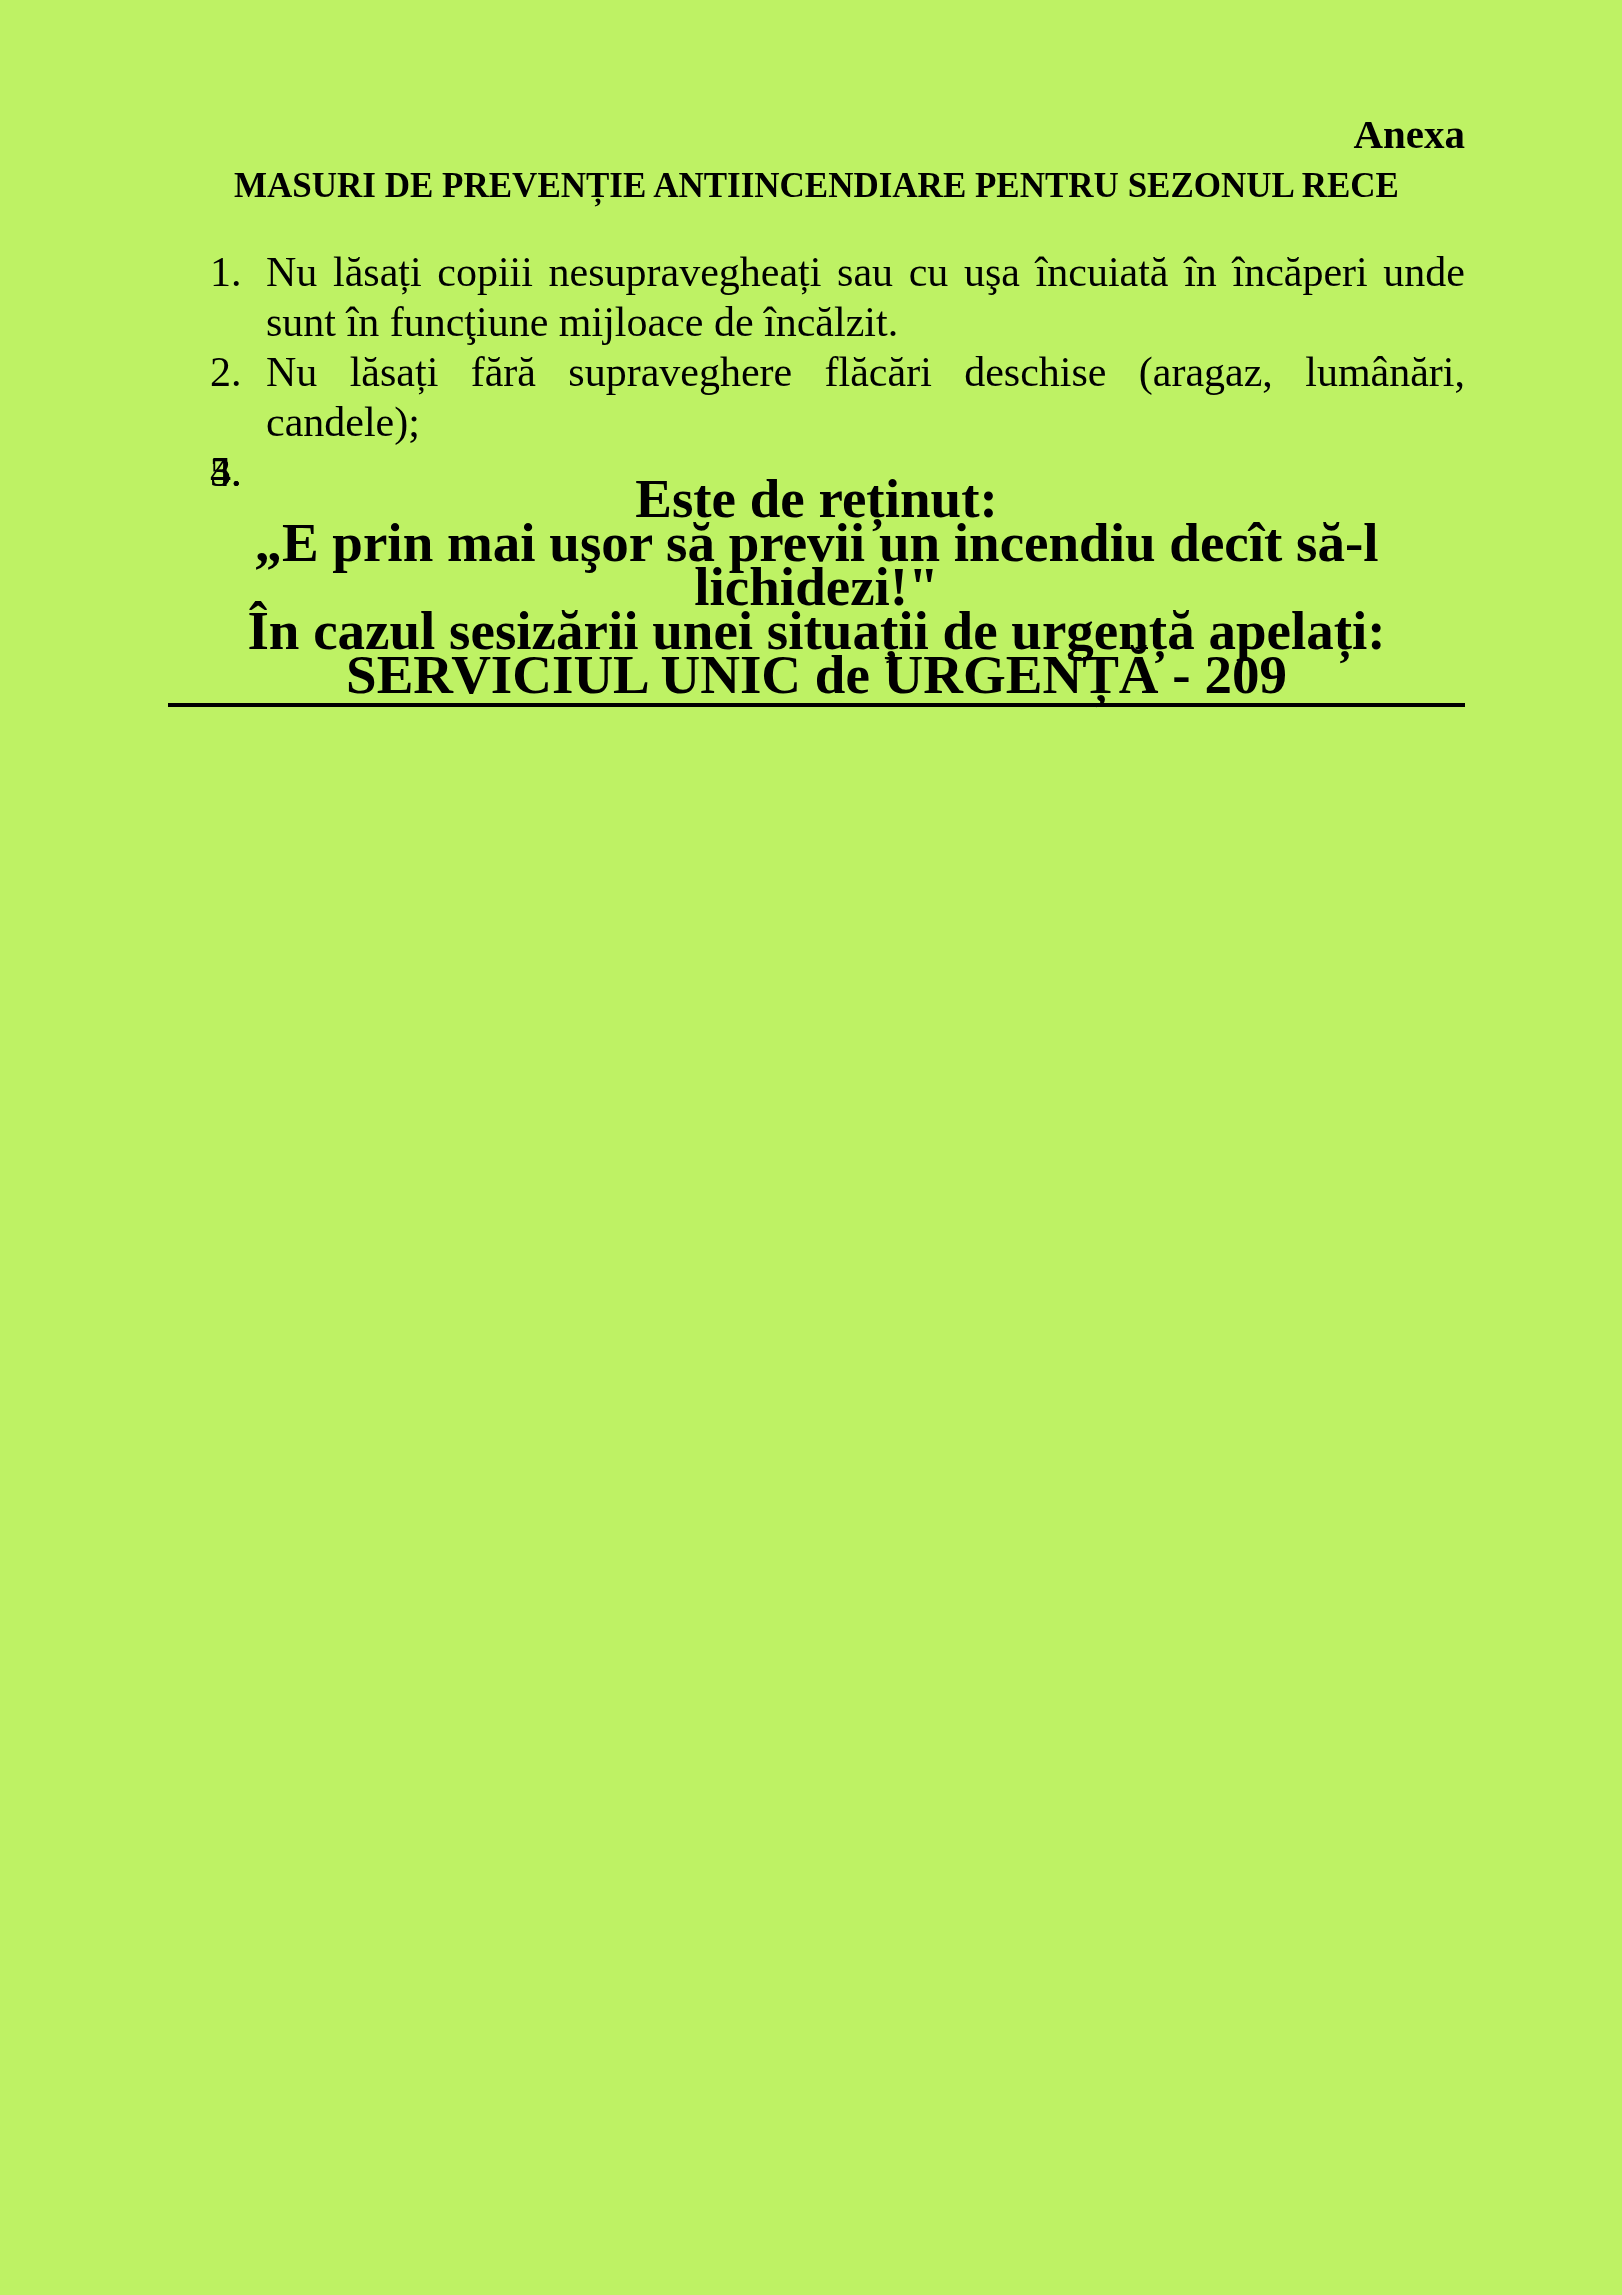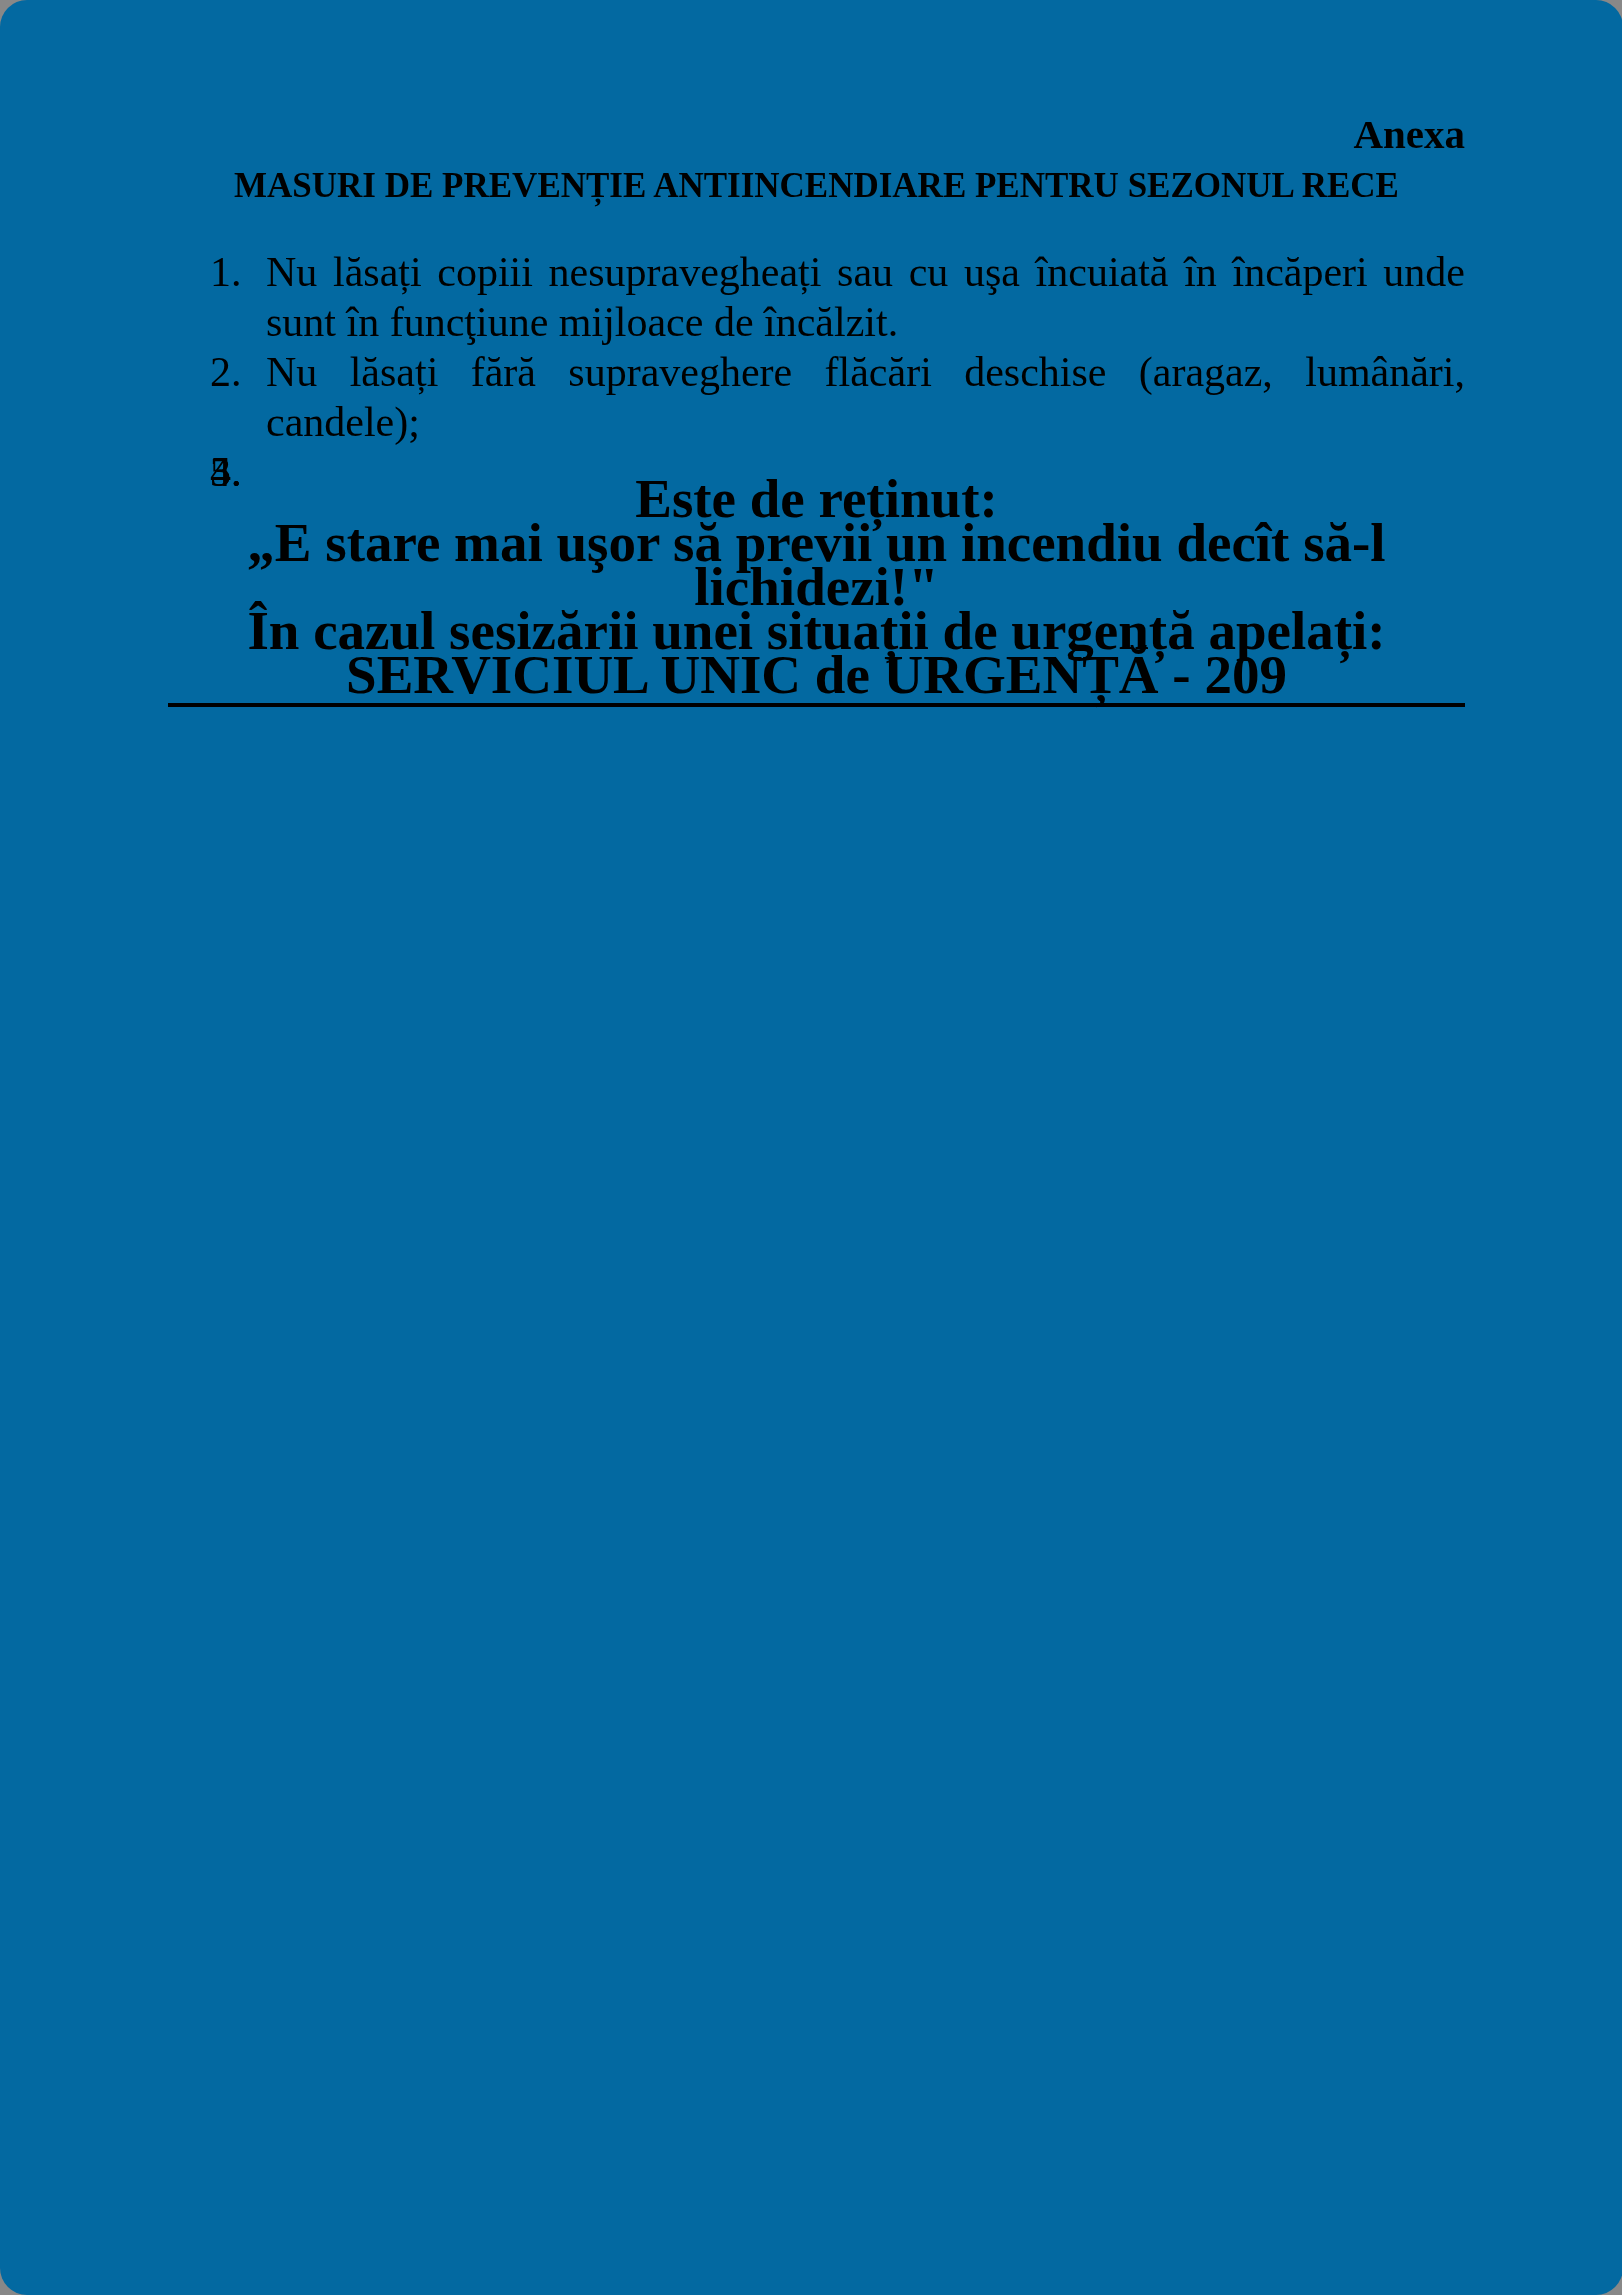--- a/index.html
+++ b/index.html
@@ -5,27 +5,26 @@
   html, body {
     margin: 0;
     padding: 0;
     background: #888;
   }
   .page {
     position: relative;
     width: 1623px;
     height: 2295px;
     margin: 0 auto;
-    background: #0369a1;
+    background: #bef264;
     color: #000000;
     font-family: "Liberation Serif", "DejaVu Serif", serif;
     box-sizing: border-box;
     padding: 110px 158px 0 168px; 
     overflow: hidden;
-    border-radius: 27px;
   }
   .annex {
     font-weight: bold;
     font-size: 41px;
     line-height: 48px;
     text-align: right;
   }
   .doc-title {
     font-weight: bold;
     font-size: 35px;
@@ -74,19 +73,19 @@
   <ol class="measures">
       <li><span class="num">1.</span><span>Nu lăsați copiii nesupravegheați sau cu uşa încuiată în încăperi unde sunt în funcţiune mijloace de încălzit.</span></li>
       <li><span class="num">2.</span><span>Nu lăsați fără supraveghere flăcări deschise (aragaz, lumânări, candele);</span></li>
       <li><span class="num">3.</span></li>
       <li><span class="num">4.</span></li>
       <li><span class="num">5.</span></li>
     </ol>
 
   <div class="note-block">
     <span class="note-line">Este de reținut:</span>
-    <span class="note-line">„E stare mai uşor să previi un incendiu decît să-l lichidezi!"</span>
+    <span class="note-line">„E prin mai uşor să previi un incendiu decît să-l lichidezi!"</span>
     <span class="note-line">În cazul sesizării unei situații de urgență apelați:</span>
     <span class="note-line">SERVICIUL UNIC de URGENȚĂ - 209</span>
   </div>
 
 </div>
 
 
 </body></html>

